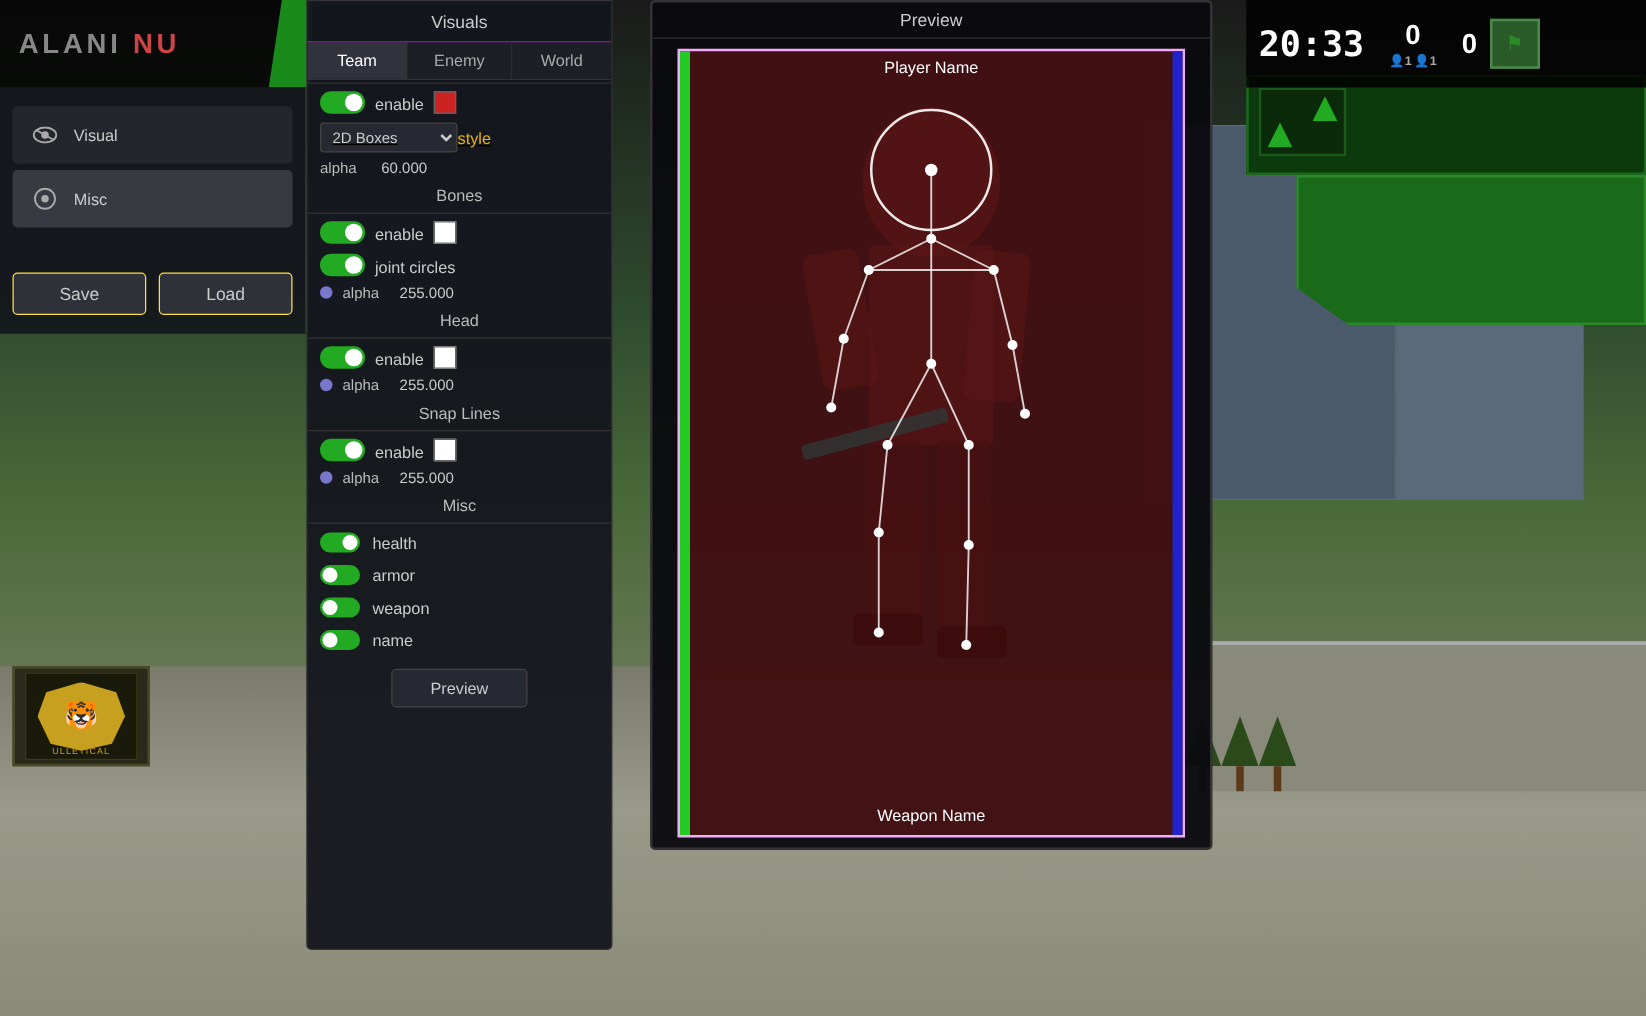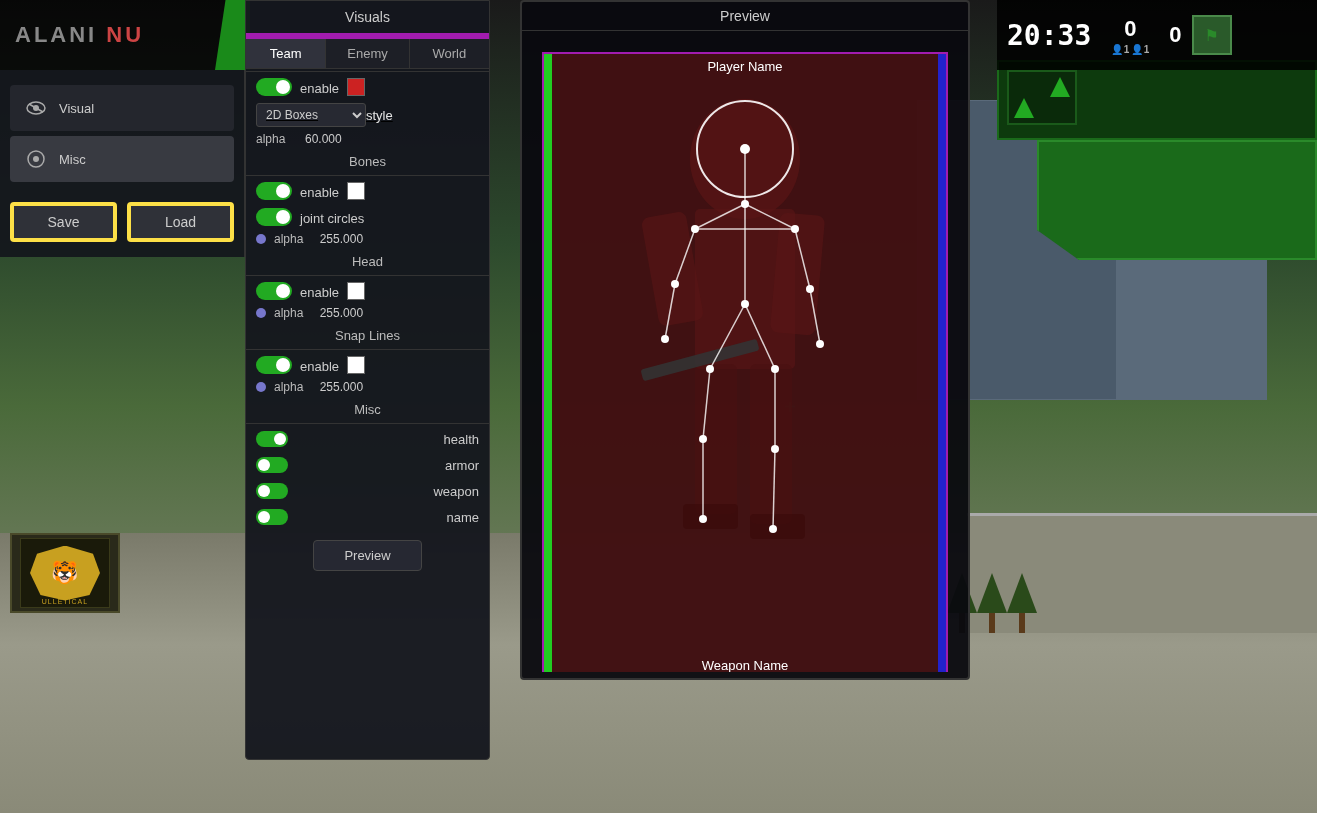--- a/index.html
+++ b/index.html
@@ -166,46 +166,47 @@
     }
     .save-load-row {
       display: flex;
       gap: 10px;
       margin-top: 20px;
     }
     .save-load-btn {
       flex: 1;
       padding: 8px;
       background: rgba(50,52,60,0.9);
-      border: 4px solid #fde047;
+      border: 1px solid #fde047;
       border-radius: 4px;
       color: #ccc;
       font-size: 14px;
       text-align: center;
       cursor: pointer;
+      margin-top: 16px;
     }
 
     
     .visuals-panel {
       position: absolute;
       top: 0; left: 245px;
       width: 245px;
       height: 760px;
       background: rgba(20, 22, 30, 0.95);
       z-index: 20;
       border: 1px solid #333;
       border-radius: 0 0 4px 4px;
       padding-bottom: 10px;
     }
     .panel-header {
       text-align: center;
       color: #ccc;
       font-size: 14px;
       padding: 8px;
-      border-bottom: 6px solid #a21caf;
+      border-bottom: 1px solid #a21caf;
     }
     .tab-row {
       display: flex;
       border-bottom: 1px solid #333;
     }
     .tab-btn {
       flex: 1;
       padding: 7px 21px;
       text-align: center;
       font-size: 13px;
@@ -278,21 +279,21 @@
       background: rgba(40,42,52,0.95);
       border: 1px solid #444;
       color: #ccc;
       font-size: 12px;
       padding: 3px 5px;
       border-radius: 3px;
       width: 110px;
       cursor: pointer;
     }
     .dropdown-label {
-      color: #e5e5e5;
+      color: #eab308;
       font-size: 13px;
     }
 
     .value-row {
       display: flex;
       align-items: center;
       padding: 2px 10px;
       gap: 8px;
     }
     .slider-dot {
@@ -345,23 +346,23 @@
       border-bottom: 1px solid #333;
     }
     .preview-content {
       position: relative;
       width: 100%;
       height: calc(100% - 35px);
       overflow: hidden;
     }
     .preview-player-area {
       position: relative;
-      margin: 21px 20px;
+      margin: 8px 20px;
       height: calc(100% - 10px);
-      border: 2px solid #a21caf;
+      border: 2px solid #f0abfc;
       background: rgba(100, 20, 20, 0.6);
     }
     .preview-player-name {
       position: absolute;
       top: 5px;
       left: 50%;
       transform: translateX(-50%);
       color: white;
       font-size: 13px;
       white-space: nowrap;
@@ -402,21 +403,20 @@
       transform: translateX(-50%);
       z-index: 3;
     }
 
     
     .misc-toggle-row {
       display: flex;
       align-items: center;
       padding: 5px 10px;
       gap: 10px;
-      justify-content: space-between;
     }
     .toggle-small {
       width: 32px; height: 16px;
       background: #22aa22;
       border-radius: 8px;
       position: relative;
       cursor: pointer;
       flex-shrink: 0;
     }
     .toggle-small::after {

